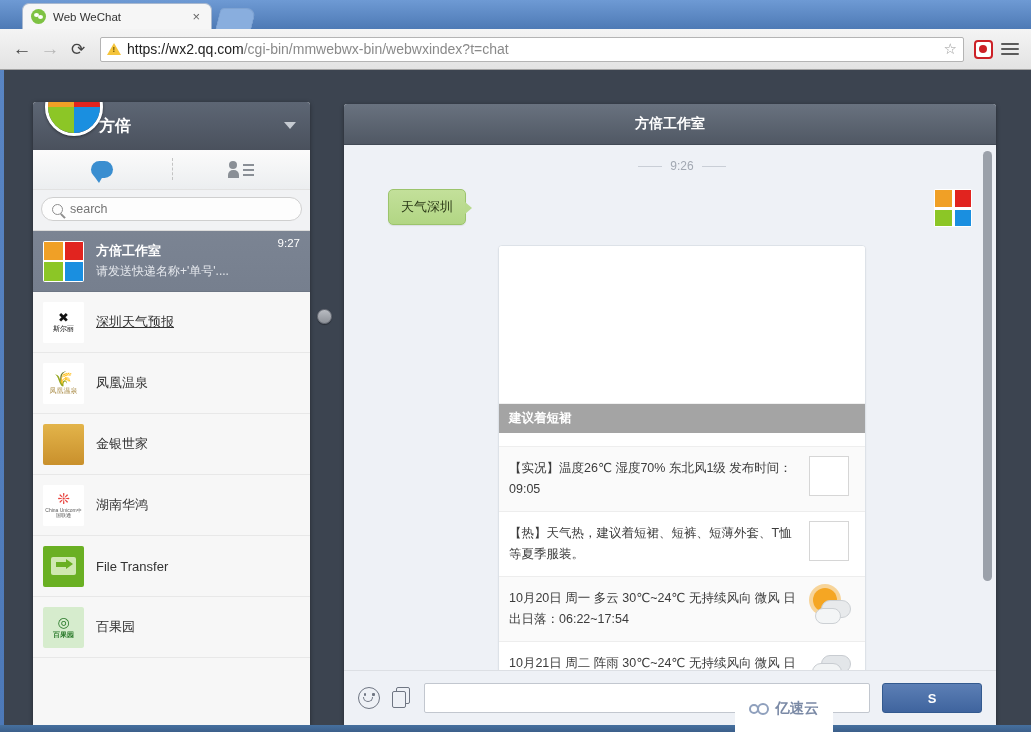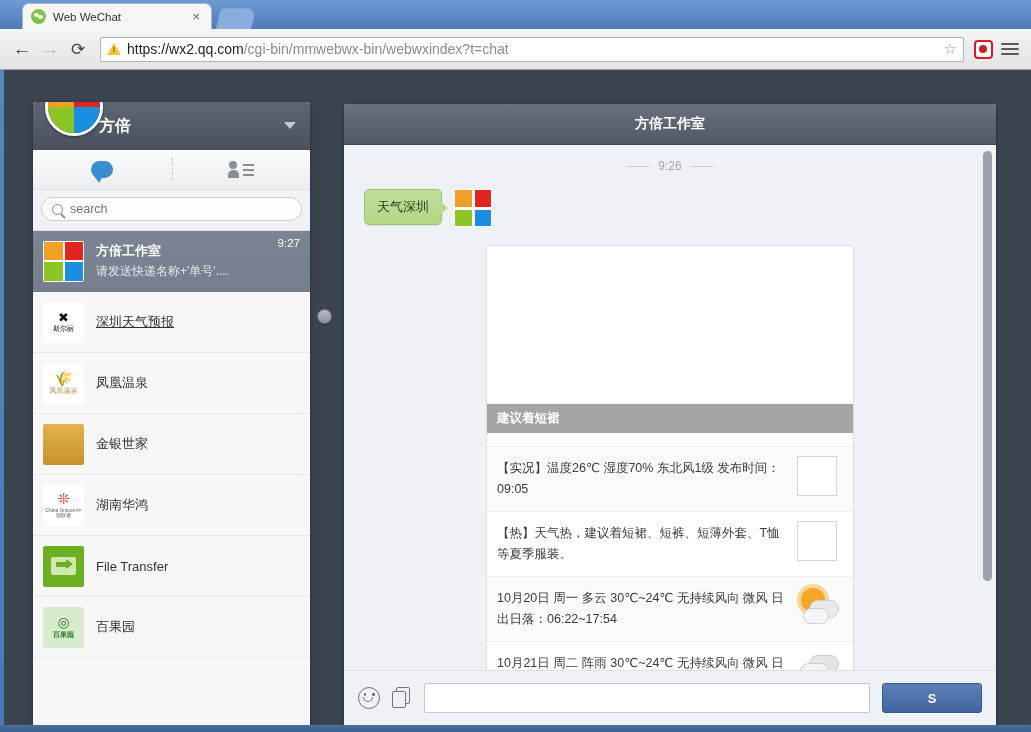--- a/index.html
+++ b/index.html
@@ -289,31 +289,31 @@
   .cp-header {
     height: 41px; flex: 0 0 auto;
     background: linear-gradient(#69727f, #505864);
     border-bottom: 1px solid #424a55;
     display: flex; align-items: center; justify-content: center;
   }
   .cp-title { color: #fff; font-size: 14px; font-weight: bold; }
 
   .cp-messages {
     flex: 1 1 auto; position: relative; overflow: hidden;
-    background: #eef1f6; padding: 14px 20px 0 20px;
+    background: #eef1f6; padding: 14px 20px 0 20px; margin-left: 24px;
   }
   .time-divider {
     display: flex; align-items: center; justify-content: center;
     gap: 8px; margin-bottom: 16px;
   }
   .time-divider .ln { width: 24px; height: 1px; background: #c9ced6; }
   .time-divider .tm { font-size: 12px; color: #a2a8b2; }
 
   .msg-out {
-    display: flex; align-items: flex-start; justify-content: flex-start;
+    display: flex; align-items: flex-start; justify-content: space-between;
     margin-bottom: 18px; padding-right: 4px;
   }
   .bubble-out {
     background: linear-gradient(#c3e09a, #b2d684);
     border: 1px solid #9cc46c; border-radius: 5px;
     padding: 8px 12px; font-size: 13px; color: #2d3b18;
     position: relative; max-width: 340px;
     box-shadow: 0 1px 1px rgba(0,0,0,.08);
   }
   .bubble-out::after {
@@ -693,14 +693,21 @@
         </div>
         <input class="msg-input" value="" placeholder="" style="">
         <button class="send-btn">S</button>
       </div>
     </div>
 
   </div>
 
   <div class="bottom-strip"></div>
 
+  <div class="watermark">
+    <span class="wm-cloud">
+      <i class="c c1"></i>
+        <i class="c c2"></i>
+    </span>
+    <span class="wm-text">亿速云</span>
+  </div>
 
 </div>
 
 </body></html>

